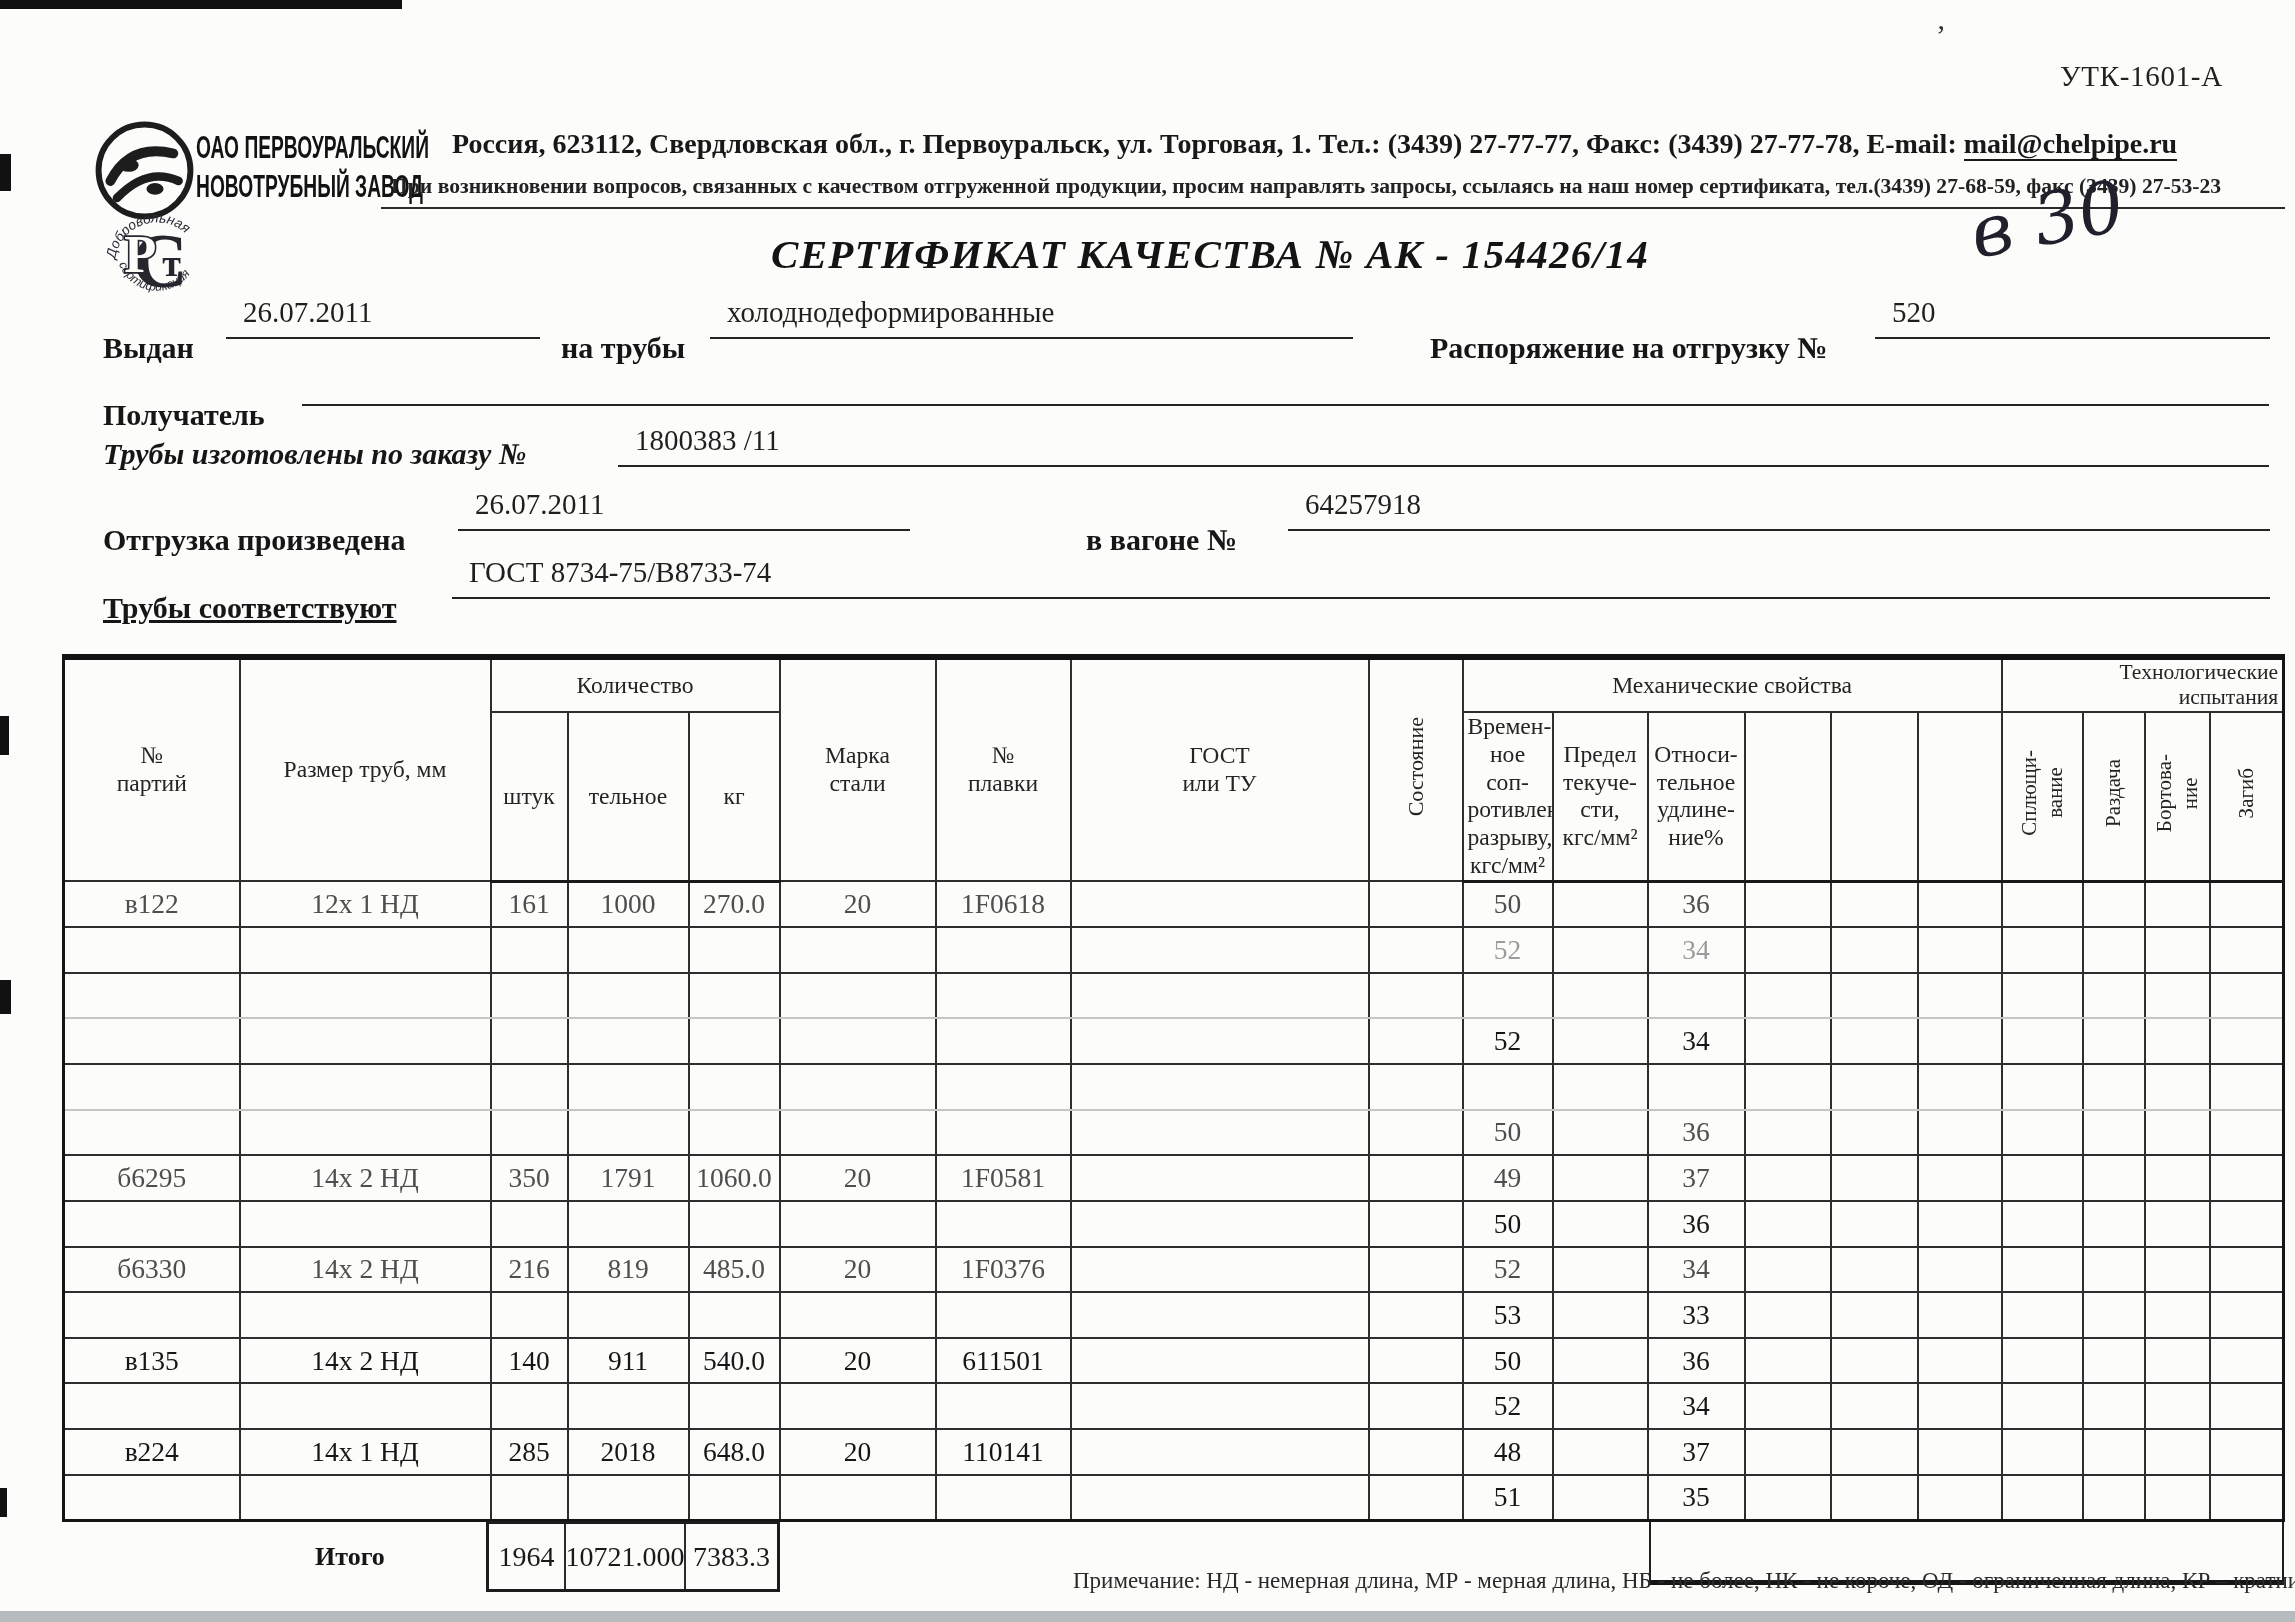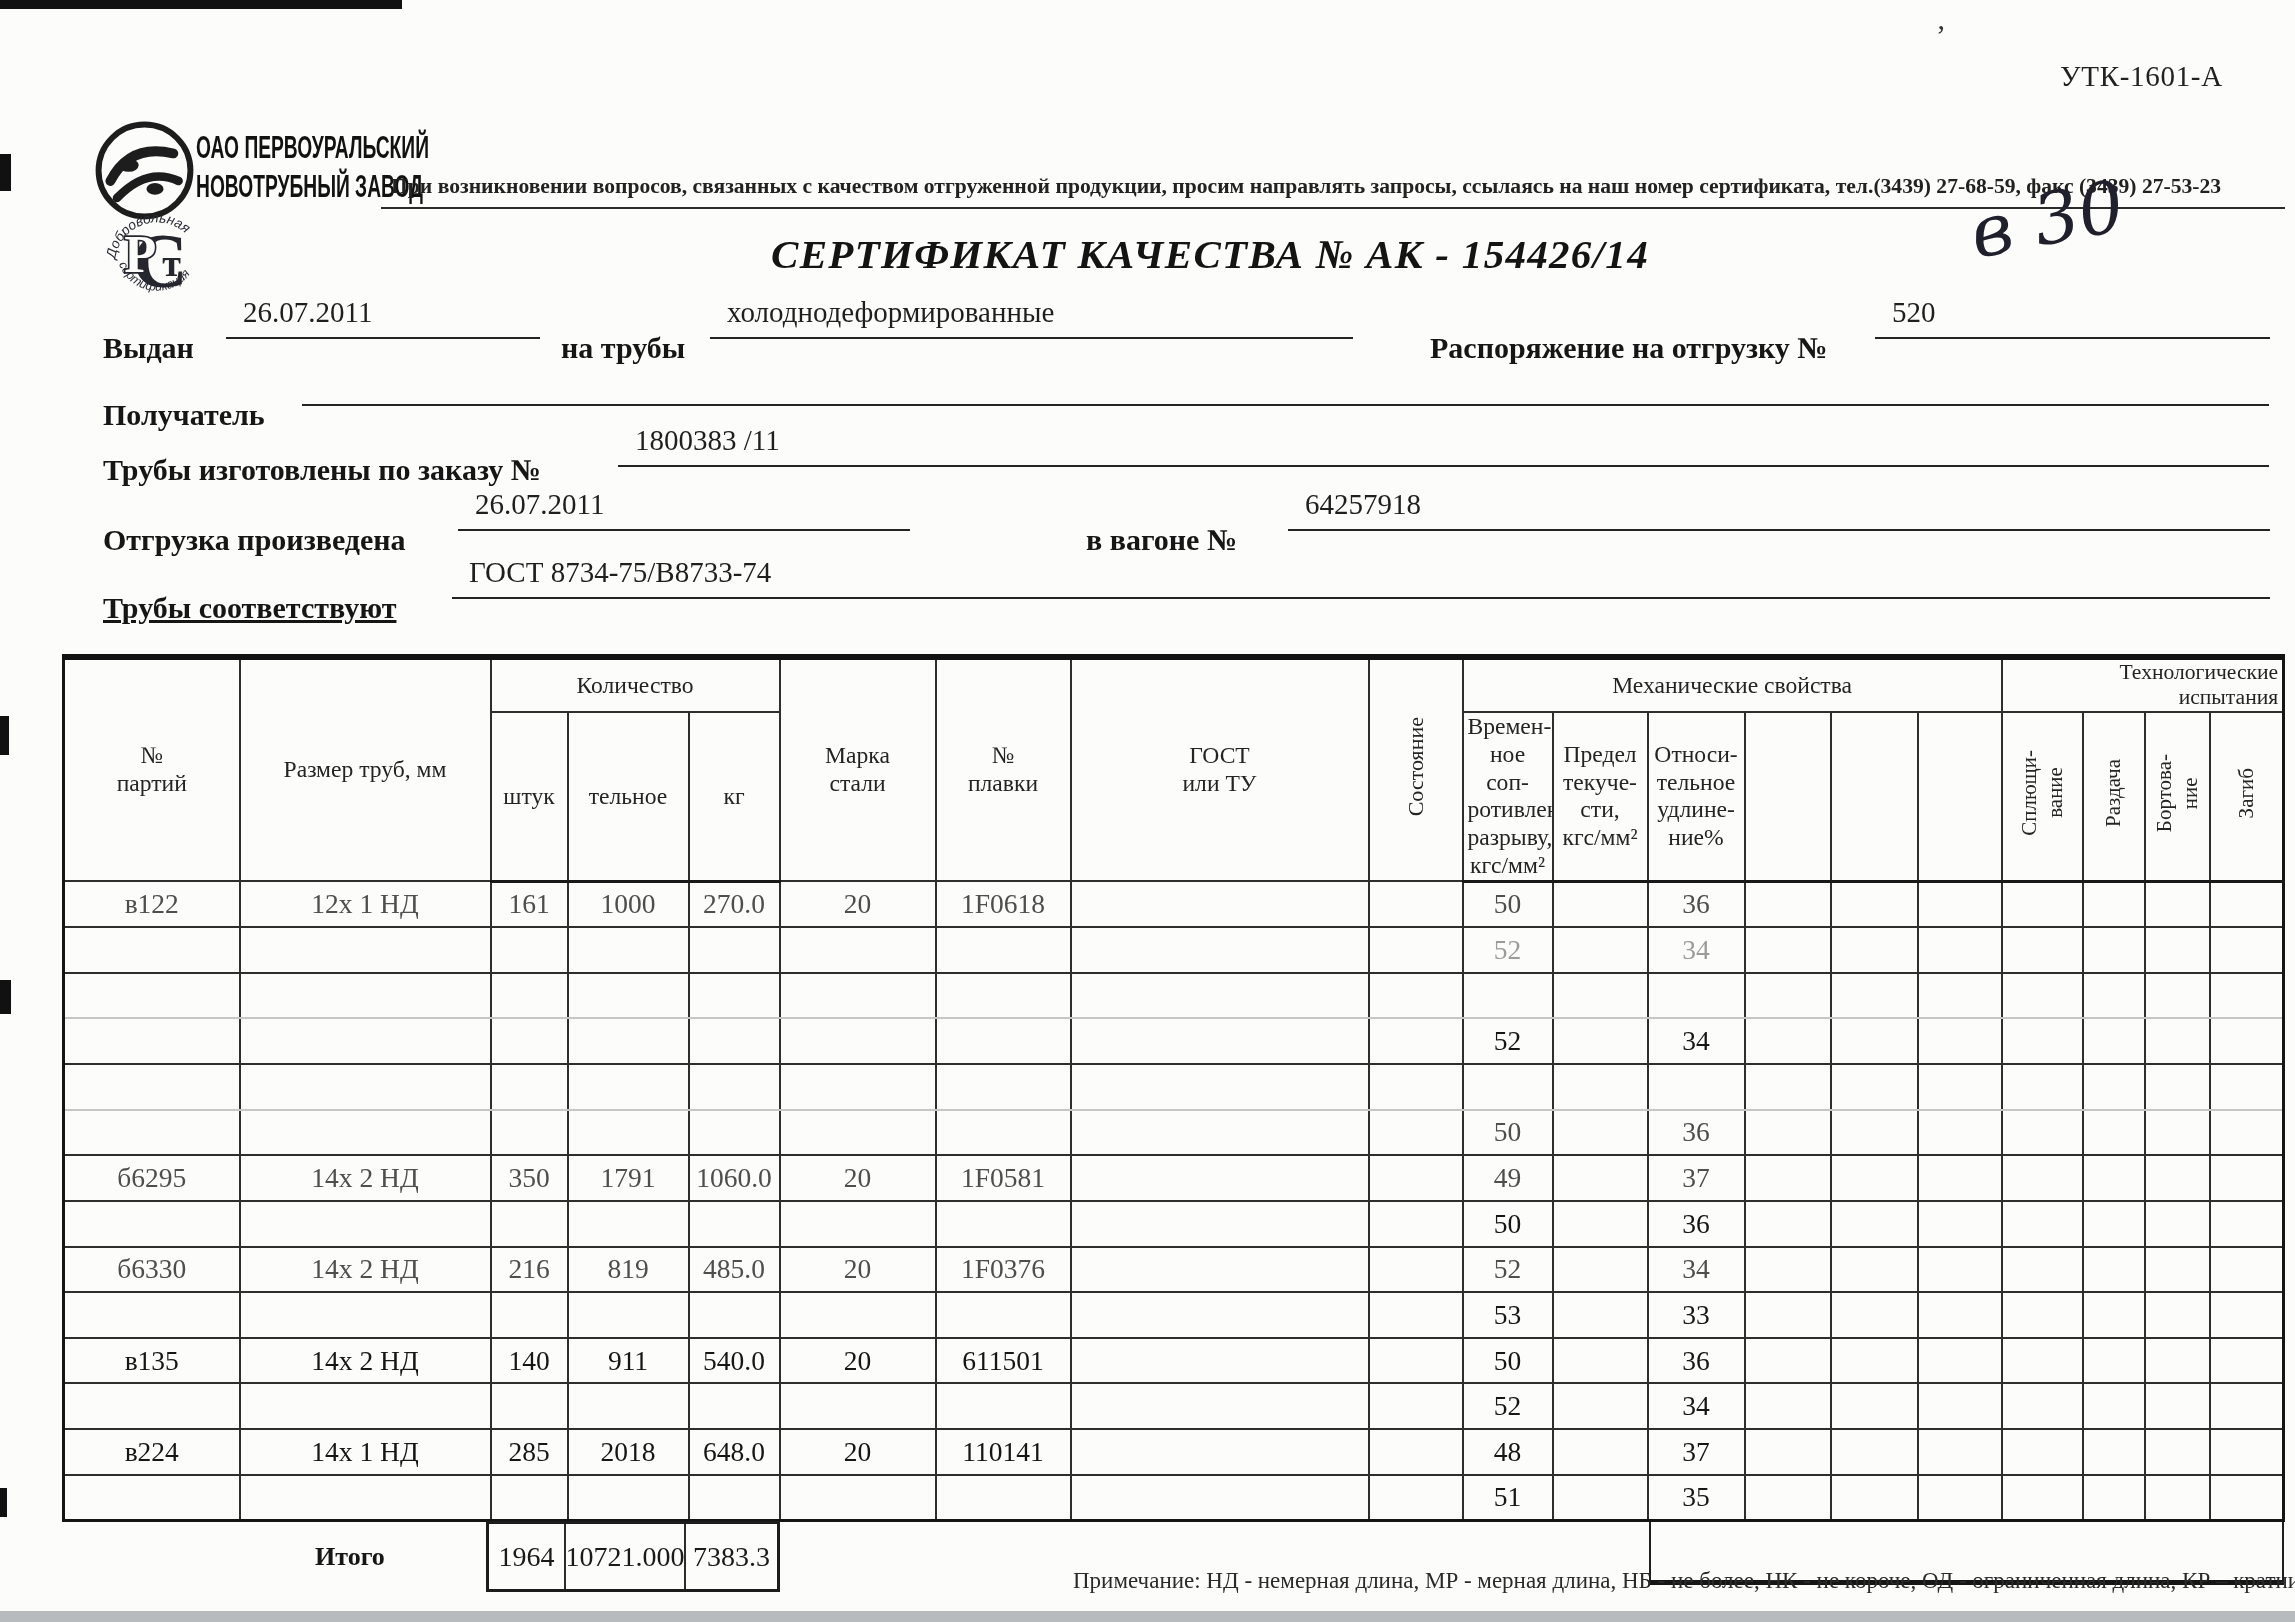--- a/index.html
+++ b/index.html
@@ -73,20 +73,21 @@
       <path d="M38,122 Q84,74 132,96" fill="none" stroke="#1d1d1d" stroke-width="13" stroke-linecap="round"></path>
       <ellipse cx="56" cy="72" rx="15" ry="10" fill="#1d1d1d"></ellipse>
       <ellipse cx="96" cy="108" rx="13" ry="9" fill="#1d1d1d"></ellipse>
     </svg>
   </div>
   <div class="abs org-name" style="left:196px;top:128px;">
     <div>ОАО ПЕРВОУРАЛЬСКИЙ</div>
     <div>НОВОТРУБНЫЙ ЗАВОД</div>
   </div>
 
+  <div class="abs addr1" style="left:452px;top:128px;"><span>Россия, 623112, Свердловская обл., г. Первоуральск, ул. Торговая, 1. Тел.: (3439) 27-77-77, Факс: (3439) 27-77-78,  E-mail: </span><span class="email">mail@chelpipe.ru</span></div>
   <div class="abs addr2" style="left:391px;top:174px;">При возникновении вопросов, связанных с качеством отгруженной продукции, просим направлять запросы, ссылаясь на наш номер сертификата, тел.(3439) 27-68-59, факс (3439) 27-53-23</div>
   <div class="abs hsep" style="left:381px;top:207px;width:1904px;"></div>
 
   <div class="abs" style="left:98px;top:200px;">
     <svg width="118" height="118" viewBox="0 0 180 180">
       <defs>
         <path id="arcT" d="M 26,98 A 64,64 0 0 1 154,98" fill="none"></path>
         <path id="arcB" d="M 30,92 A 62,62 0 0 0 150,92" fill="none"></path>
       </defs>
       <text font-size="21" font-family="Liberation Sans, sans-serif" fill="#2c2c38" font-style="italic">
@@ -107,21 +108,21 @@
   <div class="abs flabel" style="left:103px;top:331px;">Выдан</div>
   <div class="abs uline" style="left:226px;top:296px;width:314px;">26.07.2011</div>
   <div class="abs flabel" style="left:561px;top:331px;">на трубы</div>
   <div class="abs uline" style="left:710px;top:296px;width:643px;">холоднодеформированные</div>
   <div class="abs flabel" style="left:1430px;top:331px;">Распоряжение на отгрузку №</div>
   <div class="abs uline" style="left:1875px;top:296px;width:395px;">520</div>
 
   <div class="abs flabel" style="left:103px;top:398px;">Получатель</div>
   <div class="abs uline" style="left:302px;top:363px;width:1967px;"></div>
 
-  <div class="abs flabel" style="left:103px;top:453px;">Трубы изготовлены по заказу №</div>
+  <div class="abs flabel" style="left:103px;top:437px;font-style:italic;">Трубы изготовлены по заказу №</div>
   <div class="abs uline" style="left:618px;top:424px;width:1651px;">1800383  /11</div>
 
   <div class="abs flabel" style="left:103px;top:523px;">Отгрузка произведена</div>
   <div class="abs uline" style="left:458px;top:488px;width:452px;">26.07.2011</div>
   <div class="abs flabel" style="left:1086px;top:523px;">в вагоне №</div>
   <div class="abs uline" style="left:1288px;top:488px;width:982px;">64257918</div>
 
   <div class="abs flabel" style="left:103px;top:591px;text-decoration:underline;">Трубы соответствуют</div>
   <div class="abs uline" style="left:452px;top:556px;width:1818px;">ГОСТ 8734-75/В8733-74</div>
 

